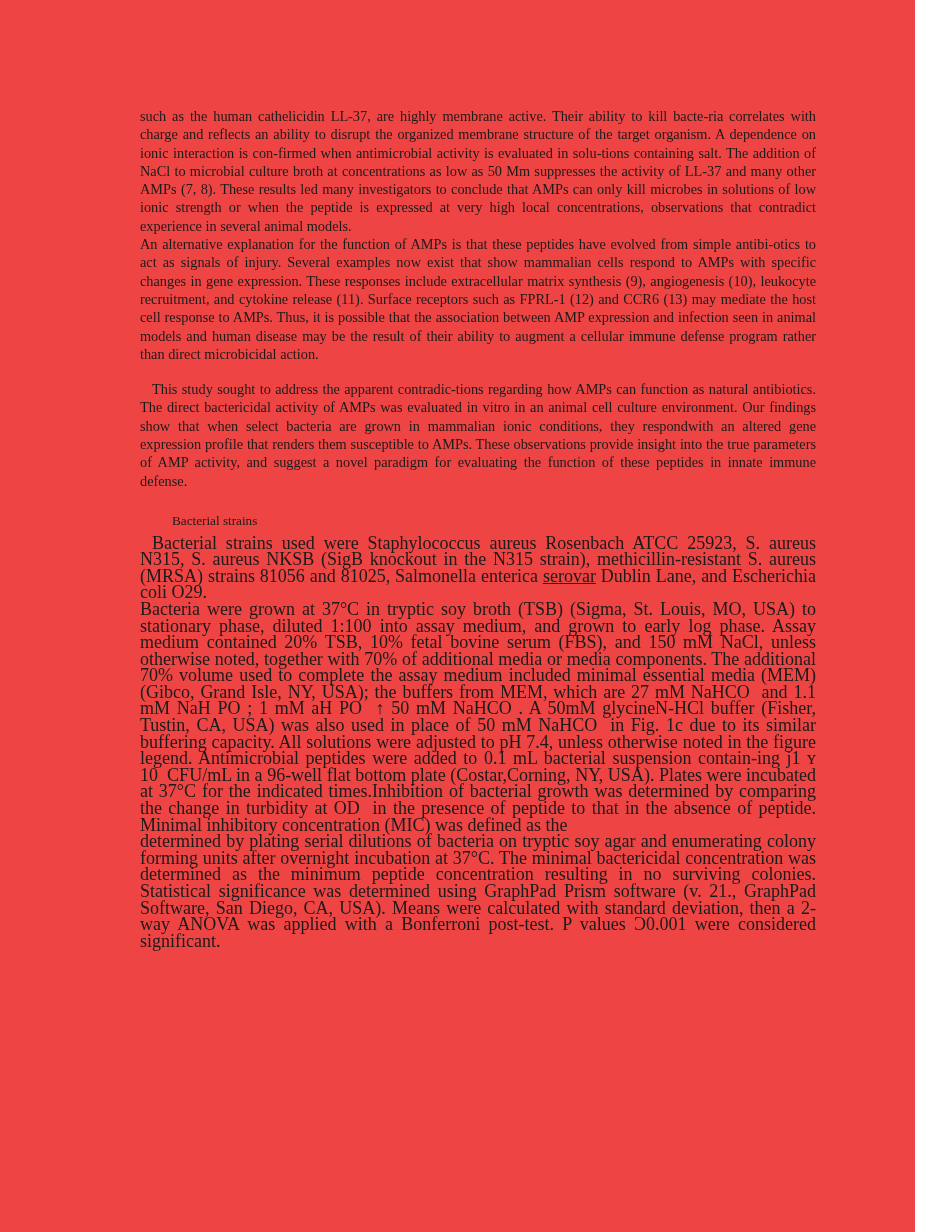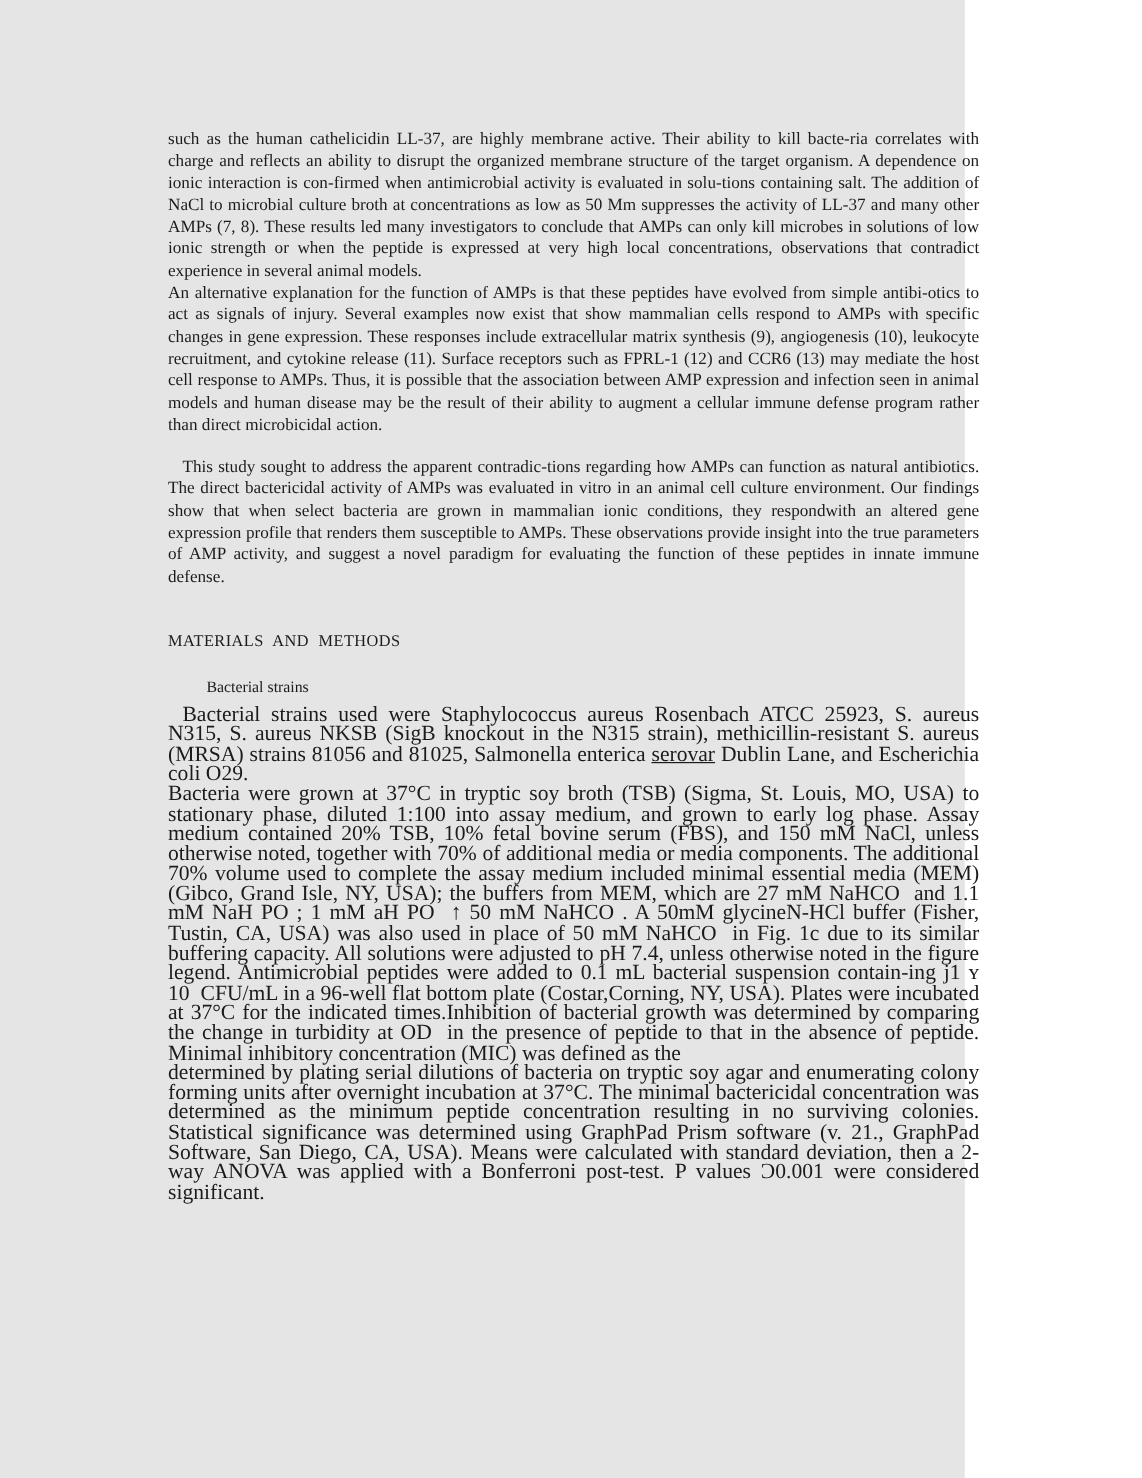--- a/index.html
+++ b/index.html
@@ -9,23 +9,23 @@
   }
   body {
     width: 952px;
     height: 1232px;
     overflow: hidden;
     font-family: "Liberation Serif", "DejaVu Serif", serif;
     color: #1b1b1b;
   }
   .page {
     position: relative;
-    width: 804px;
+    width: 915px;
     height: 1232px;
-    background: #e5e5e5;
+    background: #ef4444;
     text-decoration: underline;
   }
   .content {
     position: absolute;
     left: 140px;
     top: 107px;
     width: 676px;
   }
   .intro p {
     margin: 0;
@@ -70,21 +70,20 @@
 
 <div class="page">
   <div class="content">
 
     <div class="intro">
       <p>such as the human cathelicidin LL-37, are highly membrane active. Their ability to kill bacte-ria correlates with charge and reflects an ability to disrupt the organized membrane structure of the target organism. A dependence on ionic interaction is con-firmed when antimicrobial activity is evaluated in solu-tions containing salt. The addition of NaCl to microbial culture broth at concentrations as low as 50 Mm suppresses the activity of LL-37 and many other AMPs (7, 8). These results led many investigators to conclude that AMPs can only kill microbes in solutions of low ionic strength or when the peptide is expressed at very high local concentrations, observations that contradict experience in several animal models.</p>
       <p>An alternative explanation for the function of AMPs is that these peptides have evolved from simple antibi-otics to act as signals of injury. Several examples now exist that show mammalian cells respond to AMPs with specific changes in gene expression. These responses include extracellular matrix synthesis (9), angiogenesis (10), leukocyte recruitment, and cytokine release (11). Surface receptors such as FPRL-1 (12) and CCR6 (13) may mediate the host cell response to AMPs. Thus, it is possible that the association between AMP expression and infection seen in animal models and human disease may be the result of their ability to augment a cellular immune defense program rather than direct microbicidal action.</p>
       <p class="indent-para">This study sought to address the apparent contradic-tions regarding how AMPs can function as natural antibiotics. The direct bactericidal activity of AMPs was evaluated in vitro in an animal cell culture environment. Our findings show that when select bacteria are grown in mammalian ionic conditions, they respondwith an altered gene expression profile that renders them susceptible to AMPs. These observations provide insight into the true parameters of AMP activity, and suggest a novel paradigm for evaluating the function of these peptides in innate immune defense.</p>
     </div>
 
-    <h2 class="section-heading">MATERIALS AND METHODS</h2>
 
     <h3 class="sub-heading strains-head">Bacterial strains</h3>
 
     <p class="methods-body strains-body"><span>Bacterial strains used were Staphylococcus aureus Rosenbach ATCC 25923, S. aureus N315, S. aureus NKSB (SigB knockout in the N315 strain), methicillin-resistant S. aureus (MRSA) strains 81056 and 81025, Salmonella enterica </span><span class="u">serovar</span><span> Dublin Lane, and Escherichia coli O29.</span></p>
 
 
     <div>
       <p class="methods-body assays-seg">Bacteria were grown at 37°C in tryptic soy broth (TSB) (Sigma, St. Louis, MO, USA) to stationary phase, diluted 1:100 into assay medium, and grown to early log phase. Assay medium contained 20% TSB, 10% fetal bovine serum (FBS), and 150 mM NaCl, unless otherwise noted, together with 70% of additional media or media components. The additional 70% volume used to complete the assay medium included minimal essential media (MEM) (Gibco, Grand Isle, NY, USA); the buffers from MEM, which are 27 mM NaHCO&nbsp; and 1.1 mM NaH&nbsp;PO&nbsp;; 1 mM aH&nbsp;PO&nbsp; ↑&nbsp;50 mM NaHCO&nbsp;. A 50mM glycineN-HCl buffer (Fisher, Tustin, CA, USA) was also used in place of 50 mM NaHCO&nbsp; in Fig. 1c due to its similar buffering capacity. All solutions were adjusted to pH 7.4, unless otherwise noted in the figure legend. Antimicrobial peptides were added to 0.1 mL bacterial suspension contain-ing j1 ʏ 10&nbsp; CFU/mL in a 96-well flat bottom plate (Costar,Corning, NY, USA). Plates were incubated at 37°C for the indicated times.Inhibition of bacterial growth was determined by comparing the change in turbidity at OD&nbsp; in the presence of peptide to that in the absence of peptide. Minimal inhibitory concentration (MIC) was defined as the</p>
       <p class="methods-body assays-seg">determined by plating serial dilutions of bacteria on tryptic soy agar and enumerating colony forming units after overnight incubation at 37°C. The minimal bactericidal concentration was determined as the minimum peptide concentration resulting in no surviving colonies. Statistical significance was determined using GraphPad Prism software (v. 21., GraphPad Software, San Diego, CA, USA). Means were calculated with standard deviation, then a 2-way ANOVA was applied with a Bonferroni post-test. P values Ɔ0.001 were considered significant.</p>
     </div>

